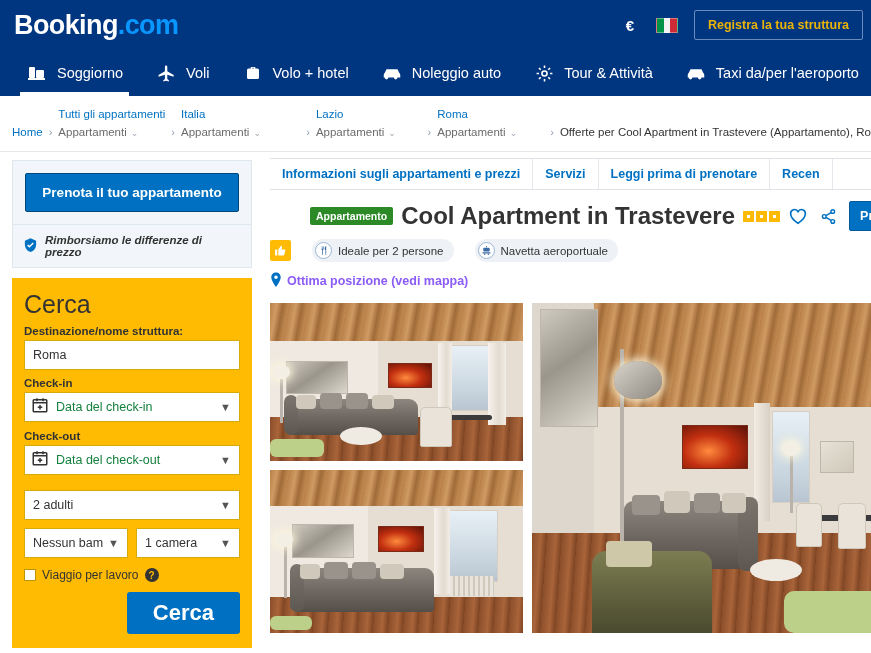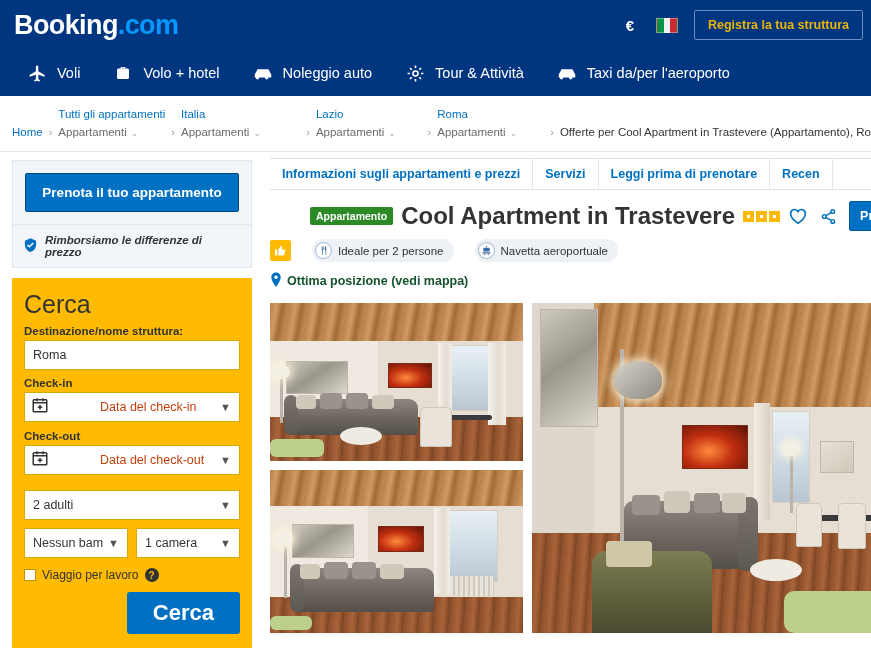--- a/index.html
+++ b/index.html
@@ -185,21 +185,21 @@
     height: 30px;
     background: #fff;
     border: 1px solid #d4aa06;
     display: flex;
     align-items: center;
     padding: 0 8px 0 6px;
     margin-bottom: 8px;
     cursor: pointer;
   }
   .cal-ico { flex: 0 0 auto; margin-right: 7px; }
-  .date-ph { font-size: 12.5px; color: #c2410c; flex: 1; margin-left: 44px; }
+  .date-ph { font-size: 12.5px; color: #15803d; flex: 1; }
   .chev { color: #555; font-size: 11px; line-height: 1; }
   .gap6 { height: 7px; }
   .select-field {
     width: 100%;
     height: 30px;
     background: #fff;
     border: 1px solid #d4aa06;
     display: flex;
     align-items: center;
     padding: 0 8px;
@@ -337,21 +337,21 @@
     width: 17px; height: 17px; border-radius: 50%;
     background: #fff; border: 1px solid #9bb6d4;
     display: inline-flex; align-items: center; justify-content: center;
     flex: 0 0 auto;
   }
   .addr-row {
     display: flex; align-items: flex-start; gap: 5px;
     margin-top: 10px;
   }
   .addr-text { font-size: 12.5px; color: #333; line-height: 1.45; }
-  .addr-link { color: #14532d; font-weight: bold; display: block; cursor: pointer; text-align: right; }
+  .addr-link { color: #8b5cf6; font-weight: bold; display: block; cursor: pointer; text-align: right; }
 
   
   .gallery {
     display: flex;
     gap: 9px;
     margin-top: 11px;
     height: 330px;
   }
   .gal-left { width: 253px; display: flex; flex-direction: column; gap: 9px; }
   .gal-right { flex: 1; }
@@ -440,20 +440,30 @@
       <span>Booking</span><span class="dotcom">.com</span>
     </div>
     <div class="header-top-right">
       <span class="currency-icon">€</span>
       <span class="flag"></span>
       <button class="register-btn">Registra la tua struttura</button>
     </div>
   </div>
   <div class="header-nav">
 
+    <div class="nav-item active">
+      <span class="nav-ico">
+        <svg width="20" height="18" viewBox="0 0 20 18" fill="#fff">
+          <rect x="2" y="3" width="6" height="11" rx="1"></rect>
+          <rect x="9" y="6" width="8" height="8" rx="1"></rect>
+          <rect x="1" y="14" width="17" height="2"></rect>
+        </svg>
+      </span>
+      <span>Soggiorno</span>
+    </div>
 
     <div class="nav-item">
       <span class="nav-ico">
         <svg width="21" height="19" viewBox="0 0 24 24" fill="#fff">
           <path d="M21 16v-2l-8-5V3.5a1.5 1.5 0 0 0-3 0V9l-8 5v2l8-2.5V19l-2 1.5V22l3.5-1 3.5 1v-1.5L13 19v-5.5z"></path>
         </svg>
       </span>
       <span>Voli</span>
     </div>
 

